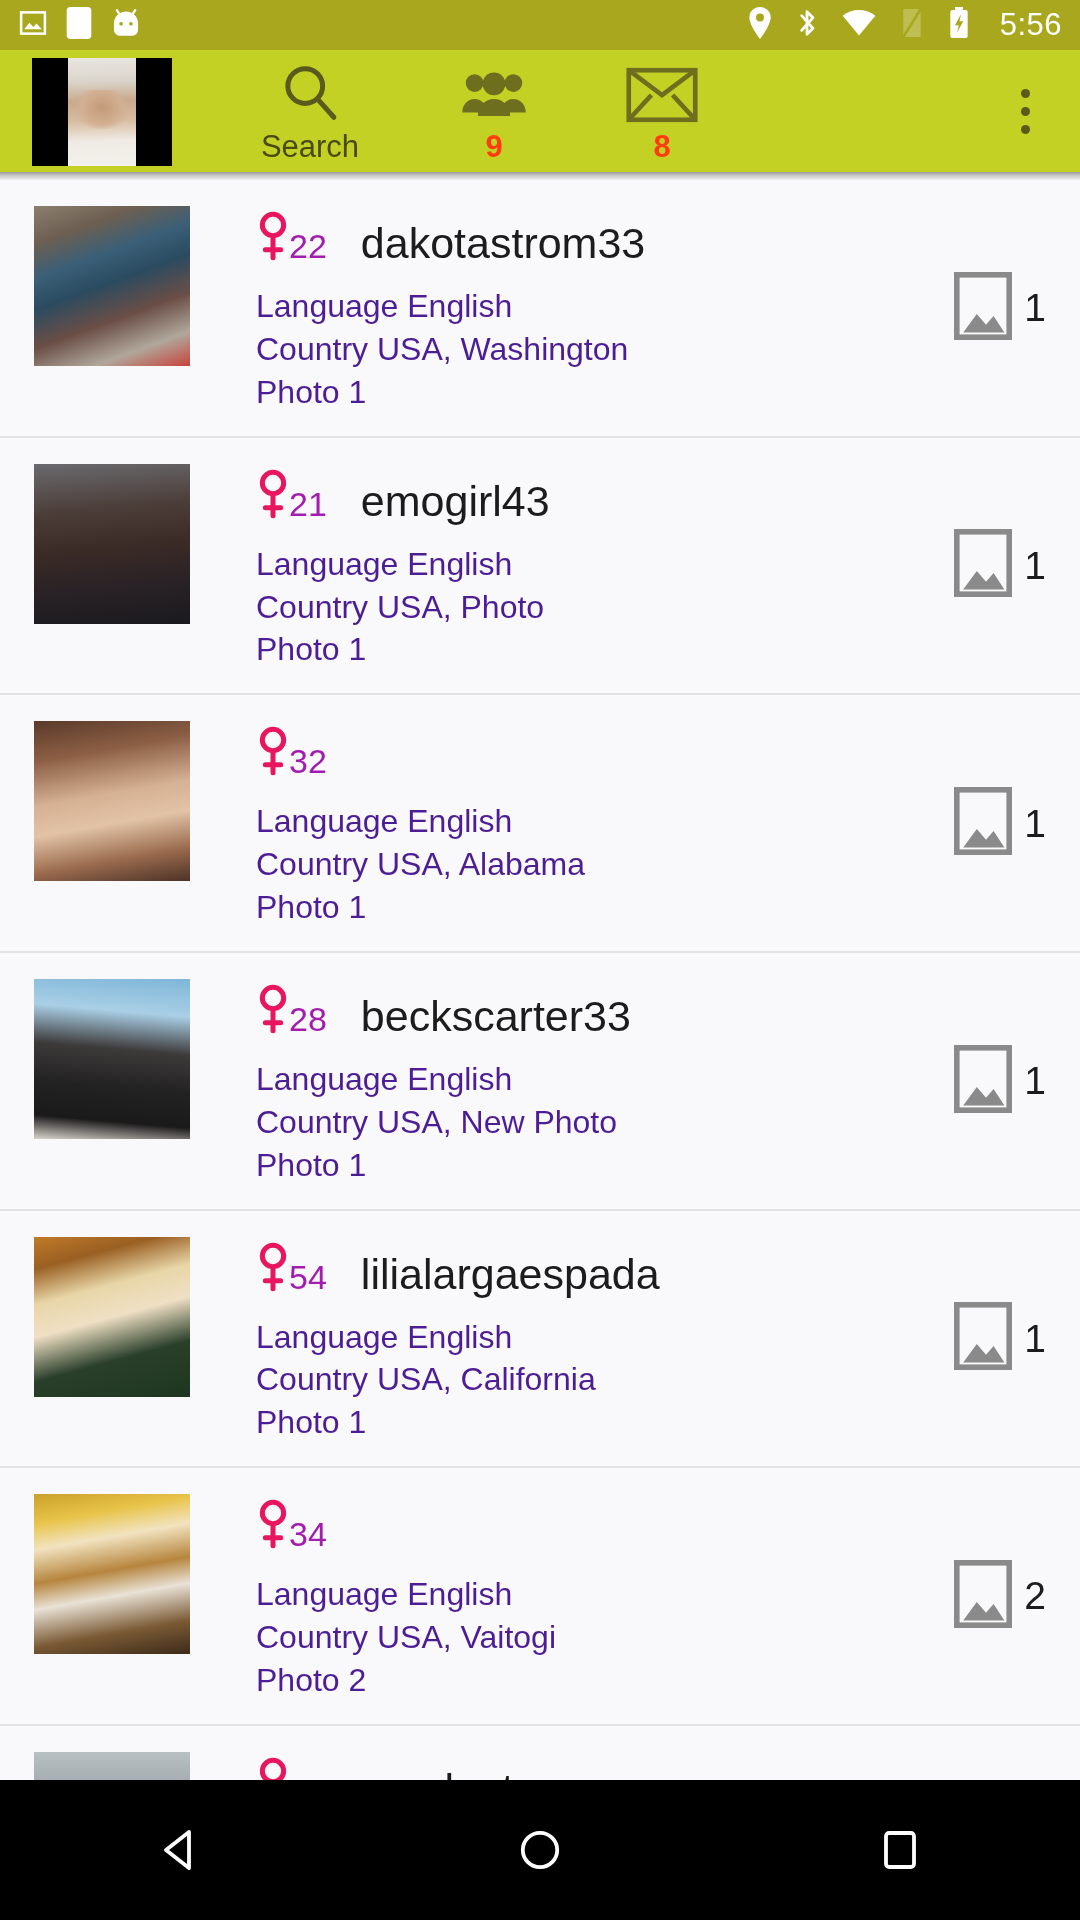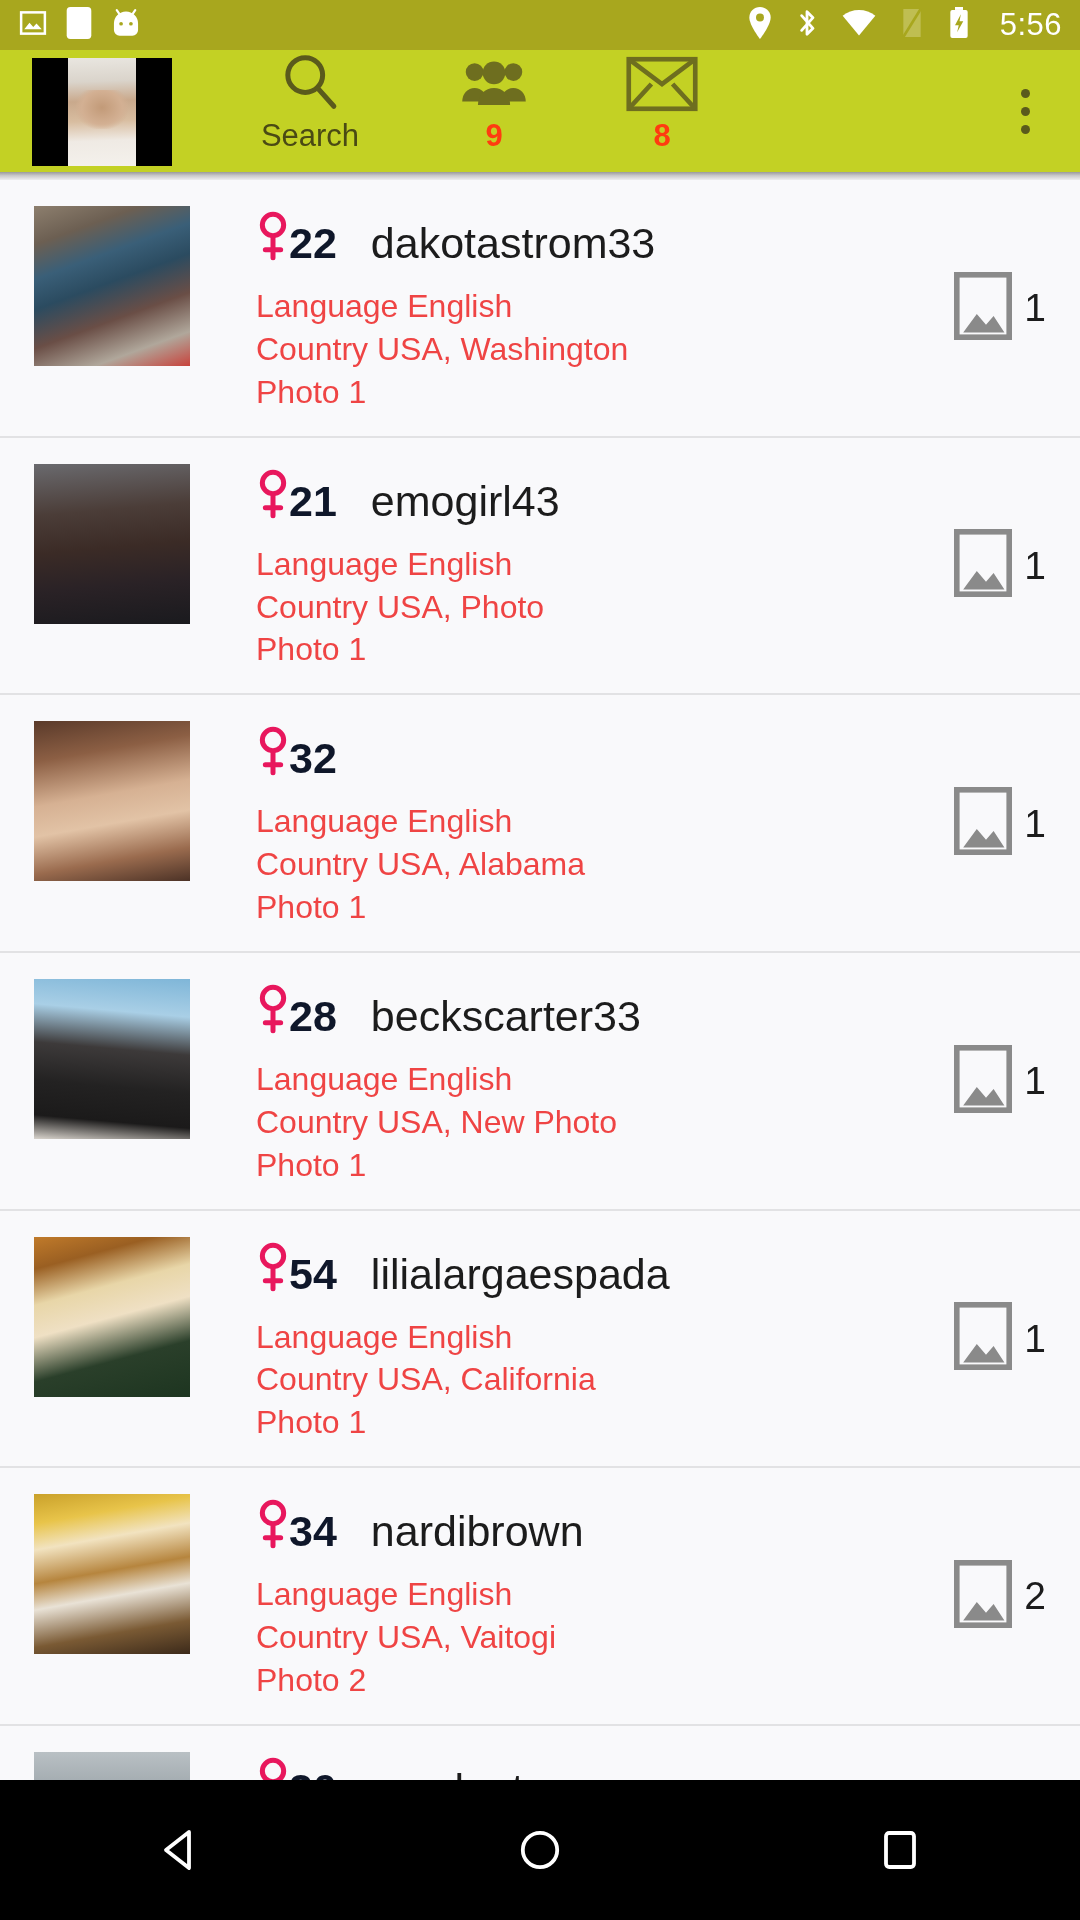--- a/index.html
+++ b/index.html
@@ -46,21 +46,21 @@
   }
   #avatar .face:after{
     content:""; position:absolute; left:12%; top:30%;
     width:76%; height:36%;
     background:radial-gradient(ellipse at 50% 45%, #c29a78 0%, #d3b093 55%, rgba(211,176,147,0) 75%);
   }
 
   .tab{
     flex:0 0 auto;
     display:flex; flex-direction:column;
-    align-items:center; 
+    align-items:center; justify-content:center;
     position:relative;
   }
   #tab-search{ width:200px; margin-left:38px; }
   #tab-friends{ width:168px; }
   #tab-messages{ width:168px; }
 
   .tab-icon{ height:62px; display:flex; align-items:flex-end; justify-content:center; }
   .tab-label{
     font-size:31px; color:#4a4a14; margin-top:8px; line-height:1;
   }
@@ -109,30 +109,30 @@
   }
   .row-head{
     display:flex; align-items:baseline; white-space:nowrap;
   }
   .gender-sym{
     color:#e8175d; font-size:46px; line-height:1;
     font-family:"DejaVu Sans", sans-serif;
     position:relative; top:3px;
   }
   .age{
-    color:#0f172a; font-size:43px; line-height:1;
-    font-weight:700; margin-left:-1px;
+    color:#a21caf; font-size:34px; line-height:1;
+    font-weight:400; margin-left:-1px;
   }
   .username{
     color:#1c1c1c; font-size:43px; line-height:1;
     margin-left:34px;
   }
   .meta{ margin-top:20px; }
   .meta div{
-    color:#ef4444; font-size:32px; line-height:1.34;
+    color:#4c1d95; font-size:32px; line-height:1.34;
     white-space:nowrap;
   }
   .photo-badge{
     position:absolute; right:34px; top:50%;
     transform:translateY(-50%);
     display:flex; align-items:center; gap:12px;
   }
   .photo-count{
     color:#1c1c1c; font-size:39px; line-height:1;
   }
@@ -383,21 +383,20 @@
     </div>
     <div class="profile-row">
       <div class="row-thumb" style="background: linear-gradient(170deg, rgb(202, 161, 42) 0%, rgb(232, 196, 74) 16%, rgb(242, 227, 192) 30%, rgb(182, 133, 62) 48%, rgb(233, 226, 214) 62%, rgb(122, 90, 52) 82%, rgb(60, 42, 26) 100%);"></div>
       <div class="row-body">
         <div class="row-head">
           <span class="gender-sym"><svg width="34" height="50" viewBox="0 0 20 30">
               <circle cx="10" cy="8.4" r="6.4" fill="none" stroke="#e8175d" stroke-width="3"></circle>
               <path d="M10 15.4v12.6M5.4 23.3h9.2" stroke="#e8175d" stroke-width="3" stroke-linecap="round" fill="none"></path>
             </svg></span>
           <span class="age">34</span>
-          <span class="username">nardibrown</span>
         </div>
         <div class="meta">
           <div>Language English</div>
           <div>Country USA, Vaitogi</div>
           <div>Photo 2</div>
         </div>
       </div>
       <div class="photo-badge">
         <span><svg width="58" height="68" viewBox="0 0 29 34">
             <rect x="1.4" y="1.4" width="26.2" height="31.2" fill="none" stroke="#8a8a8a" stroke-width="2.8"></rect>

